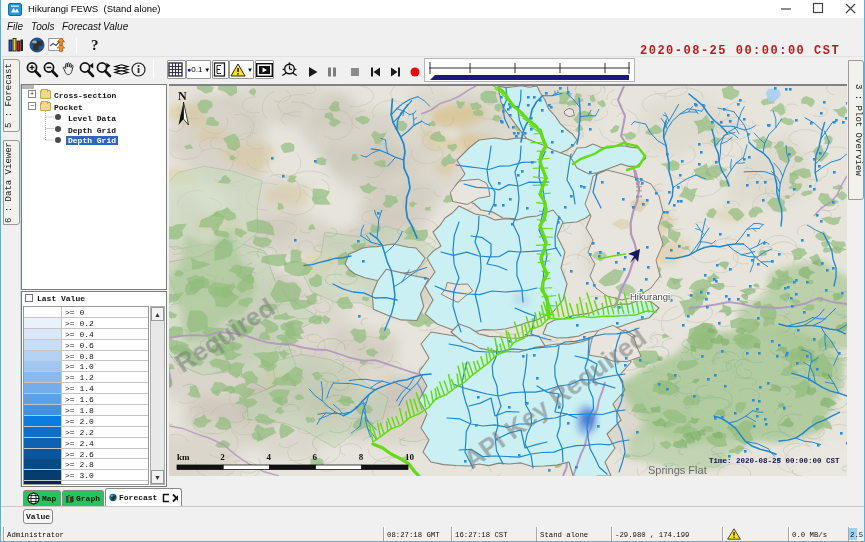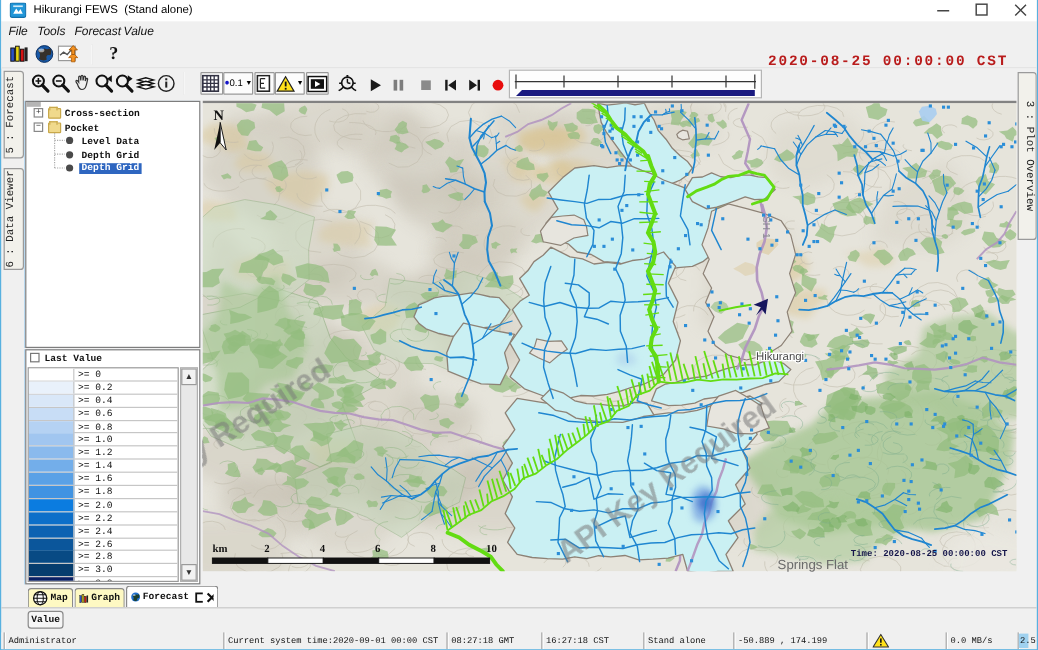--- a/index.html
+++ b/index.html
@@ -45,21 +45,21 @@
 #lv .cb { display:inline-block; width:8px; height:8px; border:1px solid #777; background:#fff; vertical-align:-1px; margin-right:4px; }
 #ltable { position:absolute; left:1px; top:14px; width:126px; height:179px; border:1px solid #999; overflow:hidden; background:#fff; }
 .lrow { height:10.9px; border-bottom:1px solid #c6c6c6; position:relative; }
 .lsw { position:absolute; left:0; top:0; width:38px; height:10px; border-right:1px solid #c6c6c6; }
 .llb { position:absolute; left:41px; top:1px; font:8px "Liberation Mono",monospace; color:#111; white-space:pre; }
 #lscroll { position:absolute; right:1px; top:14px; width:15px; height:179px; background:#e8e8e8; border:1px solid #b0b0b0; }
 .sarr { position:absolute; left:0; width:13px; height:14px; background:#f2f2f2; border:1px solid #9a9a9a; font-size:7px; text-align:center; line-height:13px; color:#333; }
 
 #map { left:168px; top:84px; width:678px; height:390px; border-top:2px solid #828282; background:#e8e6df; }
 
-.btab { position:absolute; background:#fef9c3; border:1px solid #8a8a8a; border-bottom:none; border-radius:3px 3px 0 0;
+.btab { position:absolute; background:#22c55e; border:1px solid #8a8a8a; border-bottom:none; border-radius:3px 3px 0 0;
   font:bold 8px "Liberation Mono",monospace; color:#111; display:flex; align-items:center; gap:2px; padding:0 3px; overflow:hidden; }
 #logsbtn { left:22px; top:509px; width:30px; height:15px; background:#f6f6f6; border:1px solid #8a8a8a; border-radius:3px;
   font:bold 8px "Liberation Mono",monospace; color:#111; text-align:center; line-height:13px; }
 
 #status { left:0; top:527px; width:691px; height:14px; background:#f0f0f0; font:7.3px "Liberation Mono",monospace; color:#111; }
 .scell { position:absolute; top:0px; height:14px; border-left:1px solid #a8a8a8; padding:4px 0 0 3px; white-space:pre;
   box-shadow:inset 1px 0 0 #fff; }
 </style></head>
 <body>
 
@@ -1939,25 +1939,24 @@
     </svg>
     <svg width="11" height="10">
       <path d="M2,1.5 L9,8.5 M9,1.5 L2,8.5" stroke="#111" stroke-width="1.8"></path>
     </svg>
   </div>
 <div class="abs" style="left:0;top:506px;width:863px;height:1px;background:#c9c9c9"></div>
 <div class="abs" id="logsbtn">Value</div>
 
 <div class="abs" id="status">
  <div class="scell" style="left:2px;width:182px">Administrator</div>
- <div class="scell" style="left:185px;width:179px">Current system time:2020-09-01 00:00 CST</div>
- <div class="scell" style="left:371px;width:84px">08:27:18 GMT</div>
+ <div class="scell" style="left:382px;width:84px">08:27:18 GMT</div>
  <div class="scell" style="left:450px;width:84px">16:27:18 CST</div>
  <div class="scell" style="left:535px;width:74px">Stand alone</div>
- <div class="scell" style="left:610px;width:110px">-50.889 , 174.199</div>
+ <div class="scell" style="left:610px;width:110px">-29.980 , 174.199</div>
  <div class="scell" style="left:721px;width:65px;padding-top:1px;padding-left:4px"><svg width="14" height="12" viewBox="0 0 14 12">
         <path d="M7,0.8 L13.4,11.2 L0.6,11.2 Z" fill="#ffe11a" stroke="#333" stroke-width="0.9"></path>
         <rect x="6.4" y="4" width="1.3" height="3.6" fill="#111"></rect>
         <rect x="6.4" y="8.6" width="1.3" height="1.4" fill="#111"></rect>
       </svg></div>
  <div class="scell" style="left:787px;width:59px">0.0 MB/s</div>
  <div class="scell" style="left:847px;width:16px"></div>
  <div class="abs" style="left:848px;top:1px;width:8px;height:12px;background:#9fd1ef"></div>
  <div class="abs" style="left:849px;top:4px;font:7.3px 'Liberation Mono',monospace;white-space:pre">2.5 GB</div>
 </div>

